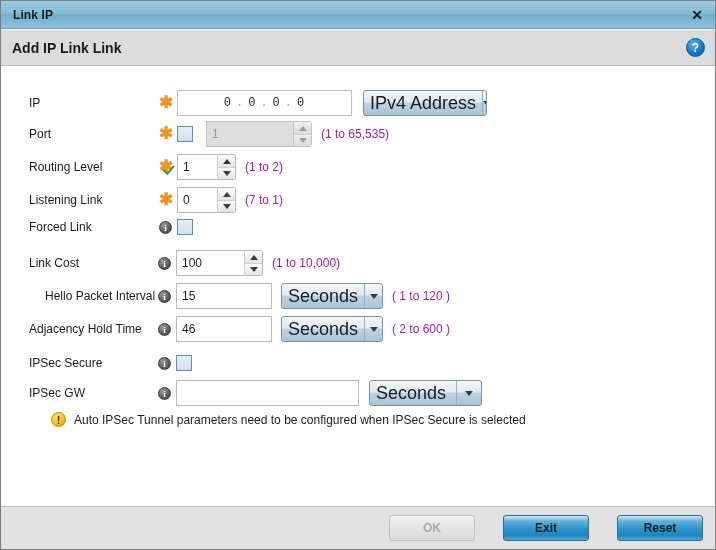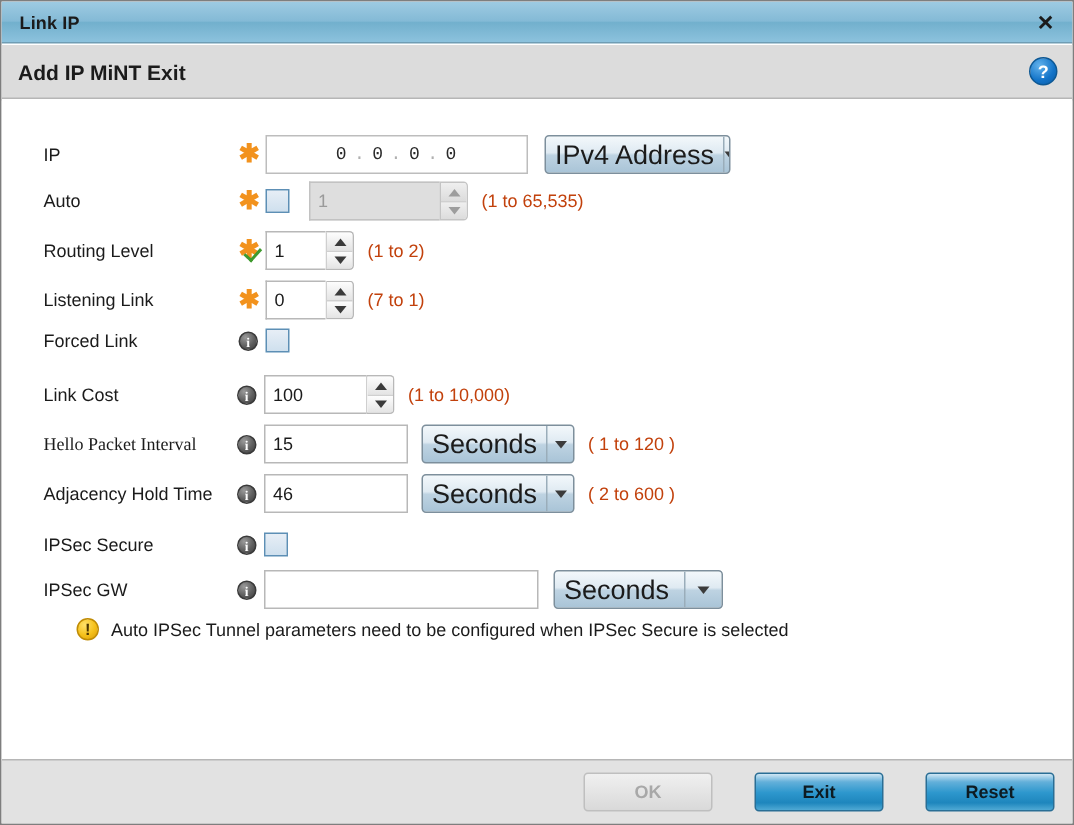--- a/index.html
+++ b/index.html
@@ -196,21 +196,21 @@
     padding: 0 6px;
     font-size: 18px; color: #1b1b1b;
     white-space: nowrap;
   }
   .ddl .ddl-arrow {
     width: 25px;
     border-left: 1px solid #9aadba;
     display: flex; align-items: center; justify-content: center;
   }
   .hint {
-    font-size: 12px; color: #c2410c;
+    font-size: 12px; color: #a21caf;
     margin-left: 9px; white-space: nowrap;
   }
   
   .warn {
     position: absolute;
     display: flex; align-items: center;
   }
   .warn-icon {
     width: 15px; height: 15px; border-radius: 50%;
     background: radial-gradient(circle at 35% 28%, #ffe16a 0%, #f5c019 55%, #d99c06 100%);
@@ -254,21 +254,21 @@
 <body>
 
 <div class="window">
 
   <div class="titlebar">
     <span class="title">Link IP</span>
     <span class="close-x">✕</span>
   </div>
 
   <div class="headerband">
-    <span class="htitle">Add IP MiNT Exit</span>
+    <span class="htitle">Add IP Link Link</span>
     <span class="help-icon">?</span>
   </div>
 
   <div class="body">
 
     <div class="row" style="top:22px;">
       <span class="lbl" style="left:28px;">IP</span>
       <div class="ctrls" style="left:158px;">
         <span class="asterisk">✱</span>
         <div class="ipbox">
@@ -283,21 +283,21 @@
         <div class="ddl" style="width:124px; margin-left:11px;">
           <span class="ddl-text">IPv4 Address</span>
           <span class="ddl-arrow">
               <i class="arrow-dn"></i>
             </span>
         </div>
       </div>
     </div>
 
     <div class="row" style="top:53px;">
-      <span class="lbl" style="left:28px;">Auto</span>
+      <span class="lbl" style="left:28px;">Port</span>
       <div class="ctrls" style="left:158px;">
         <span class="asterisk">✱</span>
         <span class="cbox"></span>
         <div class="spinwrap" style="margin-left:13px;">
           <input class="txt disabled" style="width: 87px;" disabled="" value="1">
           <span class="spinbtns disabled">
             <span class="spb">
                 <i class="arrow-up"></i>
               </span>
             <span class="spb">
@@ -368,21 +368,21 @@
             <span class="spb">
                 <i class="arrow-dn"></i>
               </span>
           </span>
         </div>
         <span class="hint">(1 to 10,000)</span>
       </div>
     </div>
 
     <div class="row" style="top:215px;">
-      <span class="lbl" style="left:28px;font-family:Liberation Serif, serif;">Hello Packet Interval</span>
+      <span class="lbl" style="left:44px;">Hello Packet Interval</span>
       <div class="ctrls" style="left:157px;">
         <span class="info">i</span>
         <input class="txt" style="width: 96px; height: 26px;" value="15">
         <div class="ddl" style="width:102px; margin-left:9px;">
           <span class="ddl-text">Seconds</span>
           <span class="ddl-arrow">
               <i class="arrow-dn"></i>
             </span>
         </div>
         <span class="hint">( 1 to 120 )</span>

